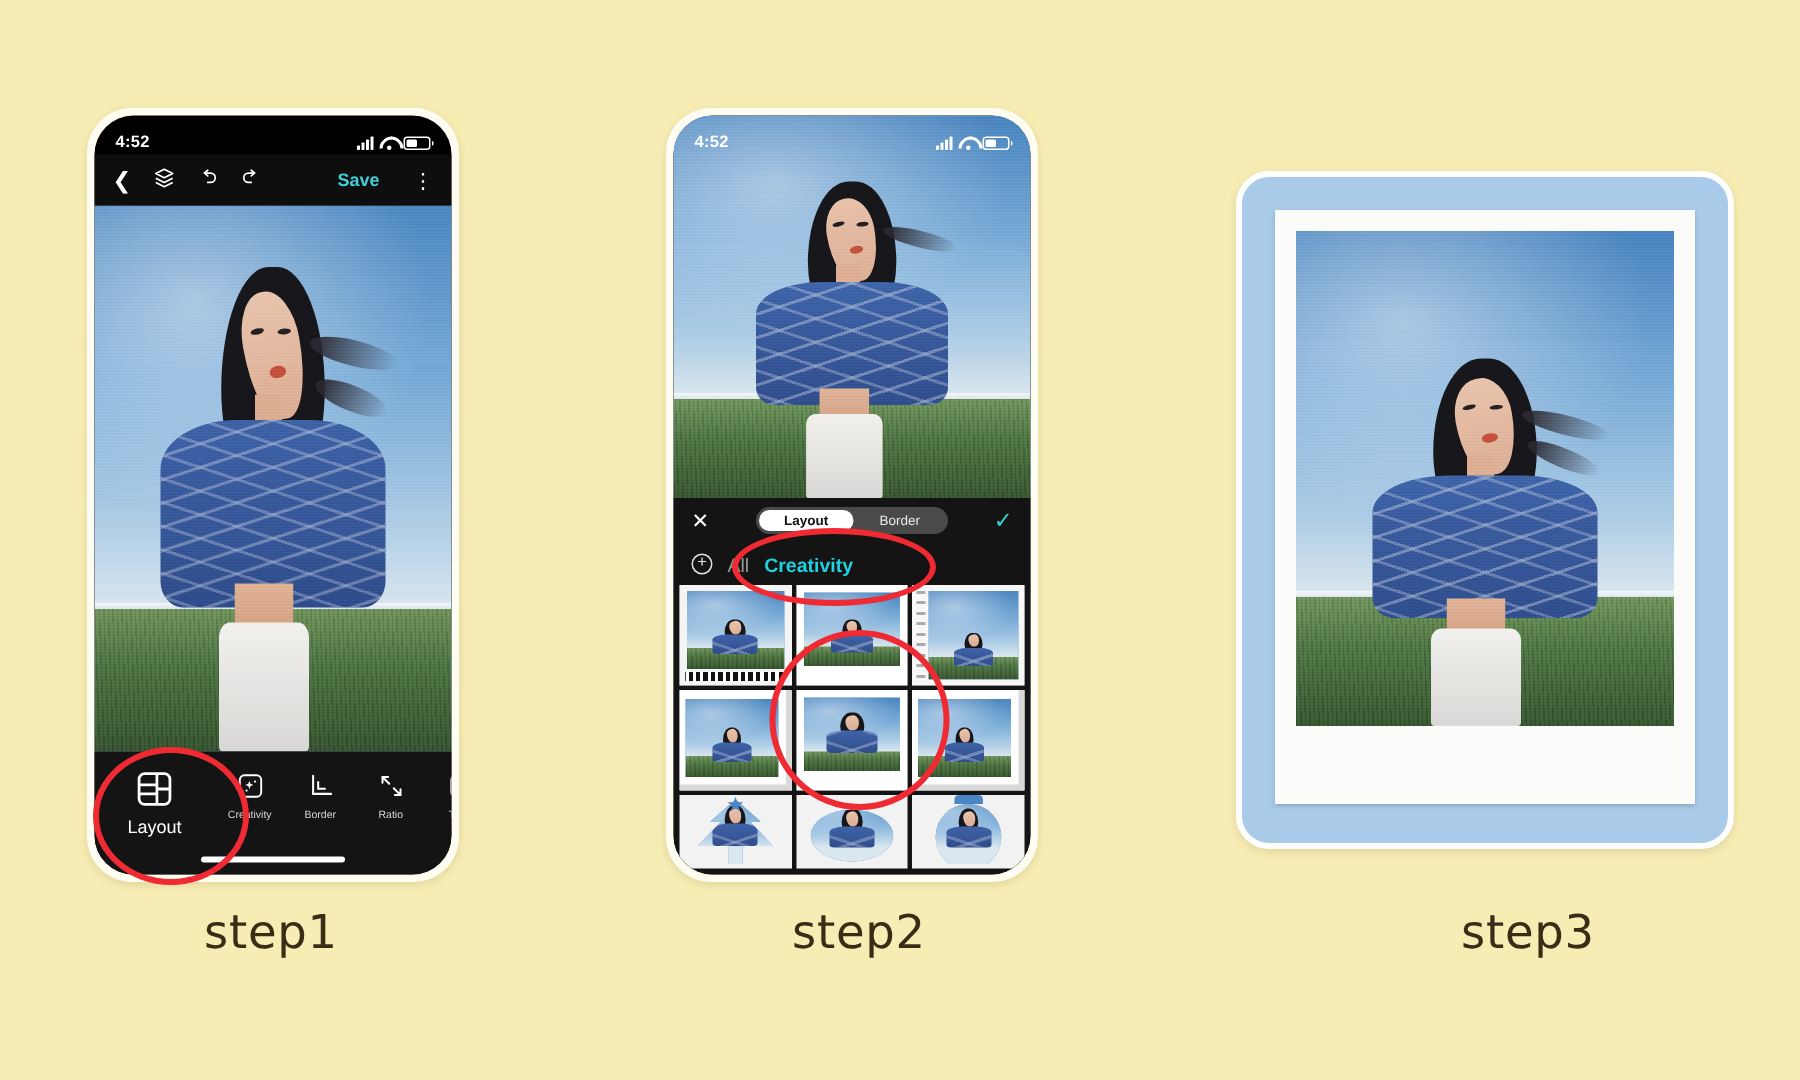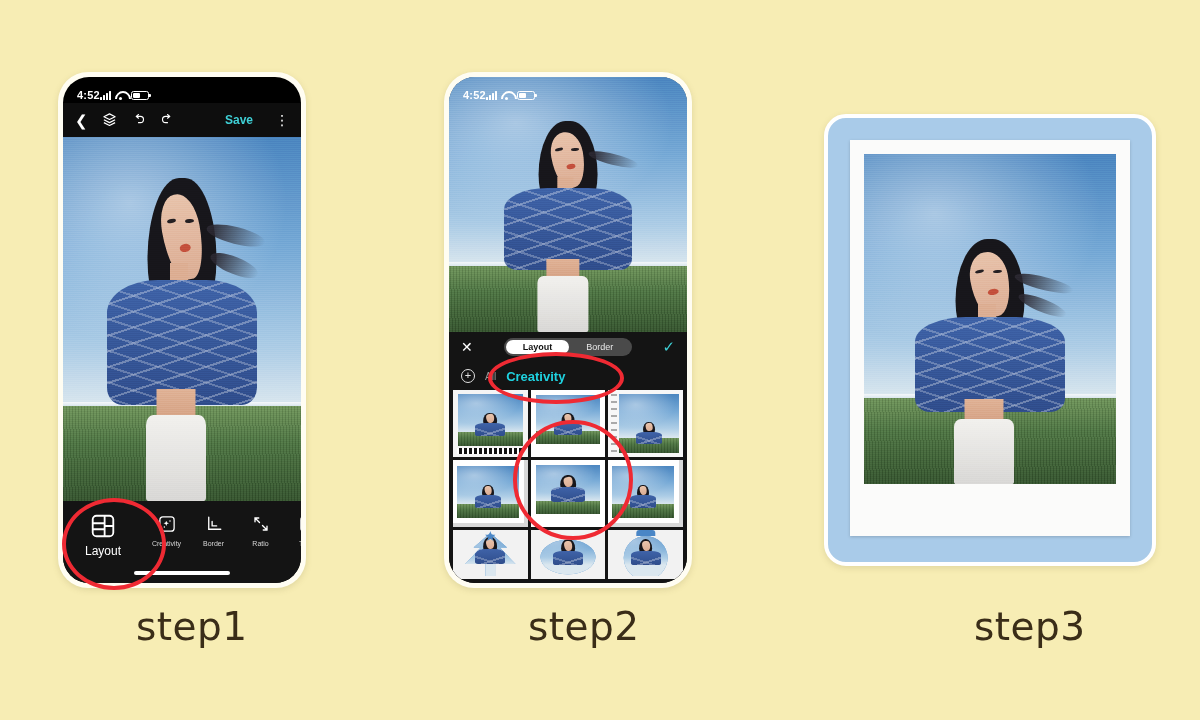--- a/index.html
+++ b/index.html
@@ -29,20 +29,21 @@
     border-radius: 26px;
     overflow: hidden;
     background: #000;
   }
 
   
   .statusbar {
     position: absolute; top: 0; left: 0; right: 0;
     height: 36px;
     display: flex; align-items: center;
+    justify-content: space-between;
     padding: 0 14px;
     z-index: 30;
   }
   .status-time {
     color: #fff; font-size: 11px; font-weight: bold;
     letter-spacing: .2px;
   }
   .status-right { display: flex; align-items: center; gap: 4px; }
   .sig { display: flex; align-items: flex-end; gap: 1px; height: 9px; }
   .sig i { display:block; width: 2px; background: #fff; border-radius: .5px; }
@@ -235,21 +236,21 @@
   .ck-ic { color:#3fd0d6; font-size: 15px; width: 14px; text-align:right; }
   .cats {
     height: 28px; display:flex; align-items:center; gap: 10px;
     padding: 0 12px;
   }
   .plus-ic {
     width: 14px; height: 14px; border-radius:50%;
     border: 1.2px solid #e2e2e2; color:#e2e2e2;
     font-size: 11px; line-height: 11px; text-align:center;
   }
-  .cat { font-size: 10px; color:#9a9a9a; }
+  .cat { font-size: 13px; color:#9a9a9a; }
   .cat.on { color:#1fd2e0; font-size: 13px; font-weight: bold; }
   .grid {
     position:absolute; top: 58px; left: 0; right: 0; bottom: 0;
     display:grid; grid-template-columns: repeat(3, 1fr);
     gap: 3px; padding: 0 4px 4px;
   }
   .cell {
     background:#ececec; position:relative; overflow:hidden;
     display:flex; align-items:center; justify-content:center;
   }
@@ -309,21 +310,21 @@
     position:absolute; border: 4px solid #ef2a33;
     border-radius: 50%; z-index: 60; pointer-events:none;
   }
   #ring1 { left: 62px; top: 498px; width: 104px; height: 92px; }
   #ring2 { left: 488px; top: 352px; width: 136px; height: 52px; }
   #ring3 { left: 513px; top: 420px; width: 120px; height: 120px; }
 
   
   .step-label {
     position:absolute; top: 604px;
-    color: #3a2d18; font-size: 39px;
+    color: #3a2d18; font-size: 31px;
     font-family: "DejaVu Sans", sans-serif;
     letter-spacing: .5px;
   }
   #lab1 { left: 136px; }
   #lab2 { left: 528px; }
   #lab3 { left: 946px; margin-left: 28px; }
 </style>
 </head>
 <body>
 

